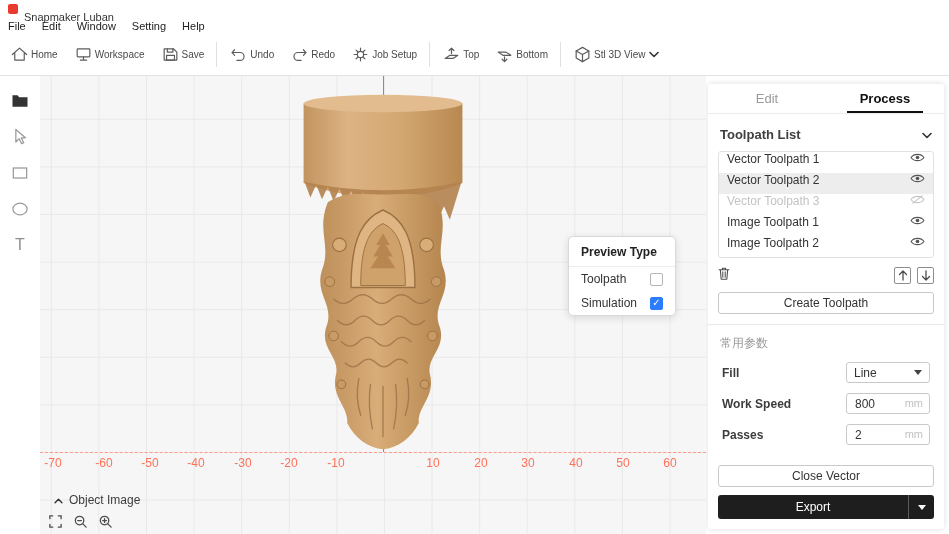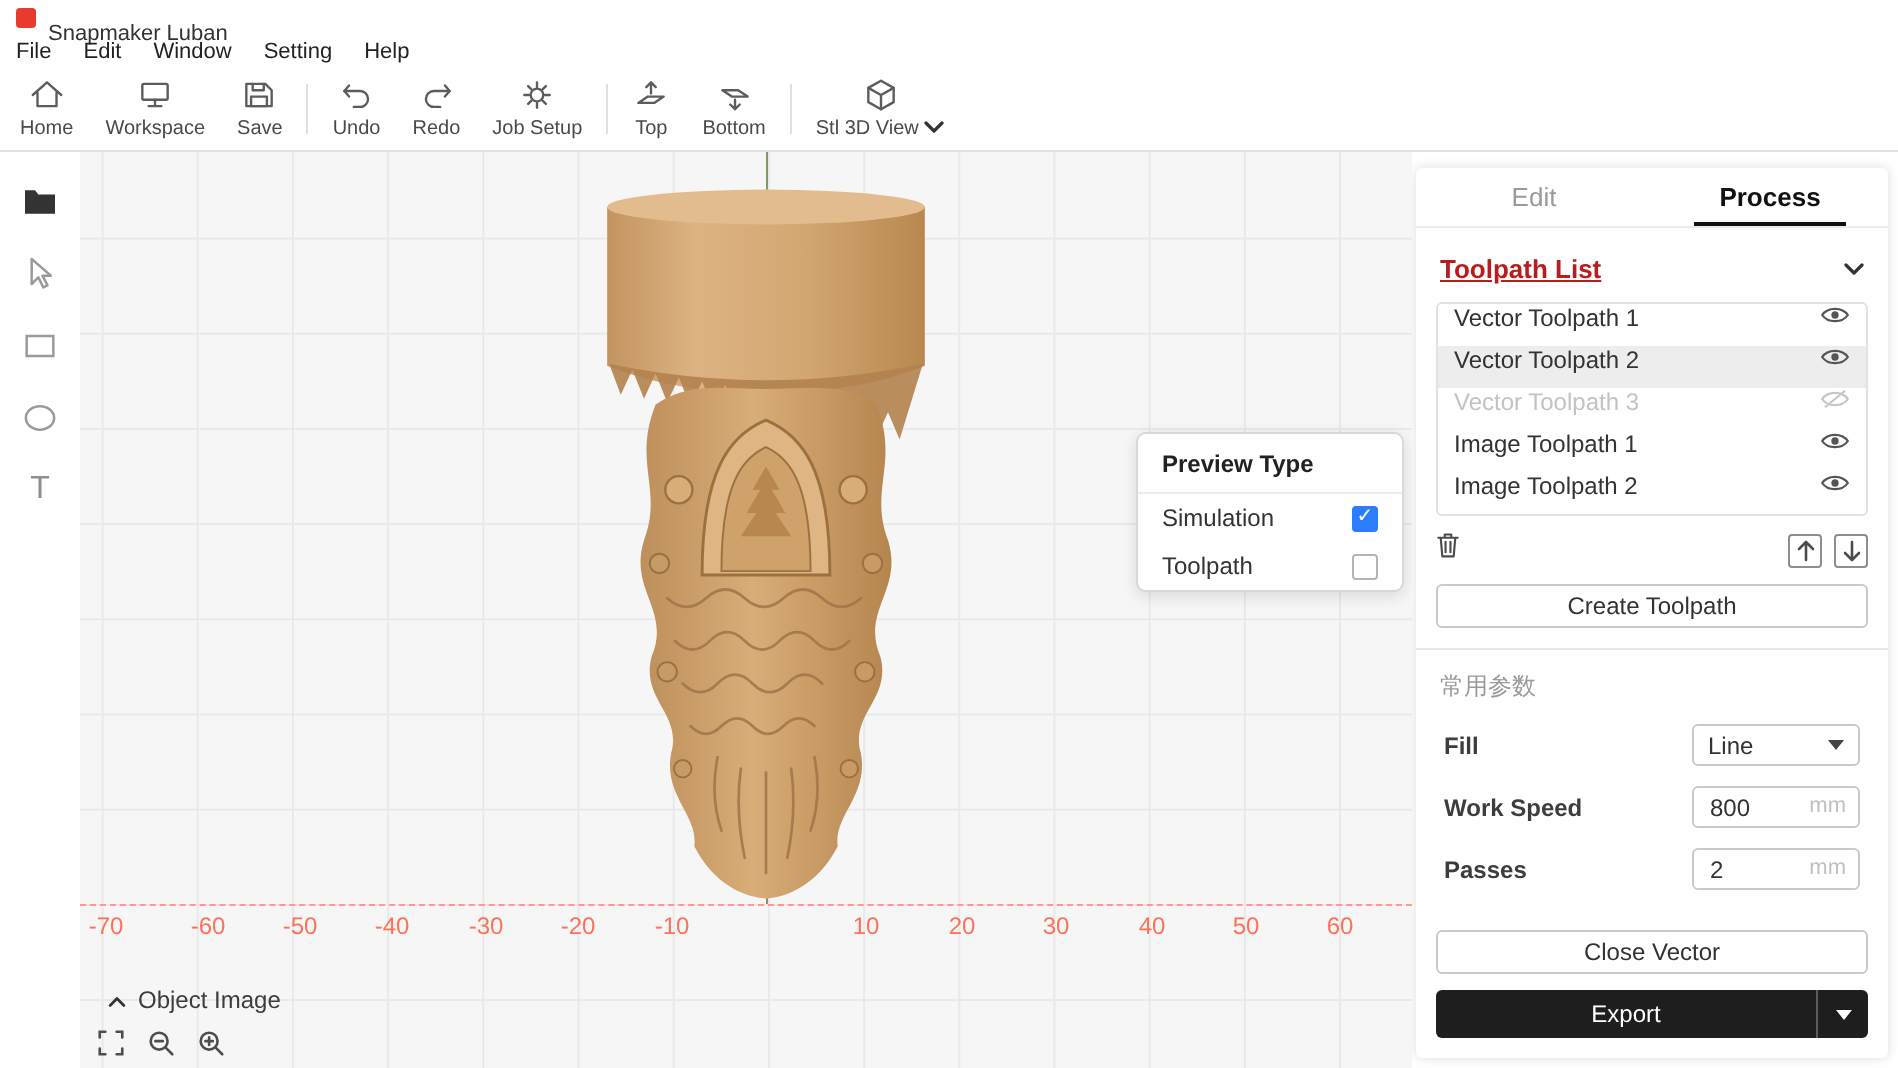--- a/index.html
+++ b/index.html
@@ -10,21 +10,21 @@
   .titlebar { height:18px; display:flex; align-items:center; padding-left:8px; background:#fff; }
   .logo { width:10px; height:10px; border-radius:2px; background:#e93a2f; margin-right:6px; }
   .titlebar .title { font-size:11px; color:#333;margin-top:16px; }
 
   
   .menubar { height:16px; display:flex; align-items:center; padding-left:8px; gap:16px; background:#fff; }
   .menubar span { font-size:11px; color:#222; cursor:default; }
 
   
   .toolbar { height:42px; display:flex; align-items:stretch; border-bottom:1px solid #e3e3e3; background:#fff; padding-left:2px; }
-  .tb-btn { display:flex; flex-direction:column; align-items:center; justify-content:center; padding:2px 8px 3px; gap:2px; }
+  .tb-btn { display:flex; flex-direction:row; align-items:center; justify-content:center; padding:2px 8px 3px; gap:2px; }
   .tb-btn svg { width:19px; height:19px; stroke:#5c5c5c; fill:none; stroke-width:1.5; stroke-linecap:round; stroke-linejoin:round; }
   .tb-btn .lbl { font-size:10px; color:#4a4a4a; white-space:nowrap; display:flex; align-items:center; gap:3px; }
   .tb-sep { width:1px; background:#e0e0e0; margin:8px 4px; }
 
   
   .main { display:flex; height:458px; }
 
   .left-tools { width:40px; background:#fff; display:flex; flex-direction:column; align-items:center; padding-top:14px; gap:14px; }
   .lt-btn { width:22px; height:22px; display:flex; align-items:center; justify-content:center; }
   .lt-btn svg { width:20px; height:20px; }
@@ -37,35 +37,35 @@
     background-size:47.6px 47.6px; background-position:10.8px 42.8px; }
   .axis-y { position:absolute; left:343px; top:0; width:1px; height:376px; background:#7f9b63; }
   .dashed-x { position:absolute; left:0; top:376px; width:666px; border-top:1px dashed #ff9a8a; }
   .model { position:absolute; left:248px; top:12px; width:190px; height:368px; }
   .tick { position:absolute; top:380px; transform:translateX(-50%); font-size:12px; color:#ff7058; }
   .objlist { position:absolute; left:14px; top:417px; display:flex; align-items:center; gap:6px; font-size:12px; color:#3d3d3d; }
   .zoom-row { position:absolute; left:8px; top:438px; display:flex; gap:10px; }
   .zoom-row svg { width:15px; height:15px; stroke:#4d4d4d; fill:none; stroke-width:1.4; stroke-linecap:round; }
 
   
-  .popup { position:absolute; left:528px; top:140px; width:134px; background:#fff; border:1px solid #d9d9d9; border-radius:5px; box-shadow:0 2px 8px rgba(0,0,0,.12); }
+  .popup { position:absolute; left:528px; top:160px; width:108px; background:#fff; border:1px solid #d9d9d9; border-radius:5px; box-shadow:0 2px 8px rgba(0,0,0,.12); }
   .popup .p-title { font-size:12px; font-weight:700; padding:8px 12px 7px; color:#222; border-bottom:1px solid #ececec; }
   .popup .p-row { display:flex; align-items:center; justify-content:space-between; padding:5px 12px; font-size:12px; color:#333; }
   .cbx { width:13px; height:13px; border:1px solid #b5b5b5; border-radius:2px; background:#fff; display:flex; align-items:center; justify-content:center; }
   .cbx.checked { background:#2b7cff; border-color:#2b7cff; color:#fff; font-size:10px; line-height:1; }
 
   
   .right-col { width:243px; background:#fff; display:flex; }
   .panel { margin:8px 5px 5px 2px; flex:1; background:#fff; border-radius:3px; box-shadow:0 0 6px rgba(0,0,0,.14); display:flex; flex-direction:column; overflow:hidden; }
   .tabs { display:flex; height:30px; border-bottom:1px solid #ececec; flex:none; }
   .tab { flex:1; display:flex; align-items:center; justify-content:center; font-size:13px; color:#9a9a9a; position:relative; }
   .tab.active { color:#111; font-weight:700; }
   .tab.active::after { content:""; position:absolute; bottom:0; left:18%; width:64%; height:2px; background:#111; }
   .tp-head { display:flex; align-items:center; justify-content:space-between; padding:11px 12px 8px; flex:none; }
-  .tp-head .t { font-size:13px; font-weight:700; color:#b91c1c;text-decoration:underline; }
+  .tp-head .t { font-size:13px; font-weight:700; color:#404040; }
   .tp-list { margin:0 10px; border:1px solid #e2e2e2; border-radius:3px; flex:none; }
   .tp-row { height:21px; display:flex; align-items:flex-start; justify-content:space-between; padding:0 8px; font-size:12px; color:#333; }
   .tp-row.selected { background:#ededed; }
   .tp-row.disabled { color:#c3c3c3; }
   .eye { width:15px; height:11px; }
   .tp-actions { display:flex; align-items:center; margin:8px 10px 2px; flex:none; }
   .tp-actions .spacer { flex:1; }
   .sq-btn { width:17px; height:17px; border:1px solid #8d8d8d; border-radius:2px; display:flex; align-items:center; justify-content:center; margin-left:6px; background:#fff; }
   .sq-btn svg, .trash svg { width:12px; height:13px; stroke:#4c4c4c; fill:none; stroke-width:1.3; stroke-linecap:round; stroke-linejoin:round; }
   .btn { margin:6px 10px 10px; height:22px; border:1px solid #c9c9c9; border-radius:3px; background:#fff; display:flex; align-items:center; justify-content:center; font-size:12px; color:#333; flex:none; }
@@ -278,26 +278,26 @@
           </svg>
         <svg viewBox="0 0 16 16">
             <circle cx="7" cy="7" r="4.5"></circle>
             <path d="M10.5 10.5 L14 14 M5 7 H9 M7 5 V9"></path>
           </svg>
       </div>
 
       <div class="popup">
         <div class="p-title">Preview Type</div>
         <div class="p-row">
+          <span>Toolpath</span>
+          <span class="cbx"></span>
+        </div>
+        <div class="p-row">
           <span>Simulation</span>
           <span class="cbx checked">✓</span>
-        </div>
-        <div class="p-row">
-          <span>Toolpath</span>
-          <span class="cbx"></span>
         </div>
       </div>
     </div>
 
     <div class="right-col">
       <div class="panel">
 
         <div class="tabs">
           <div class="tab">Edit</div>
           <div class="tab active">Process</div>

